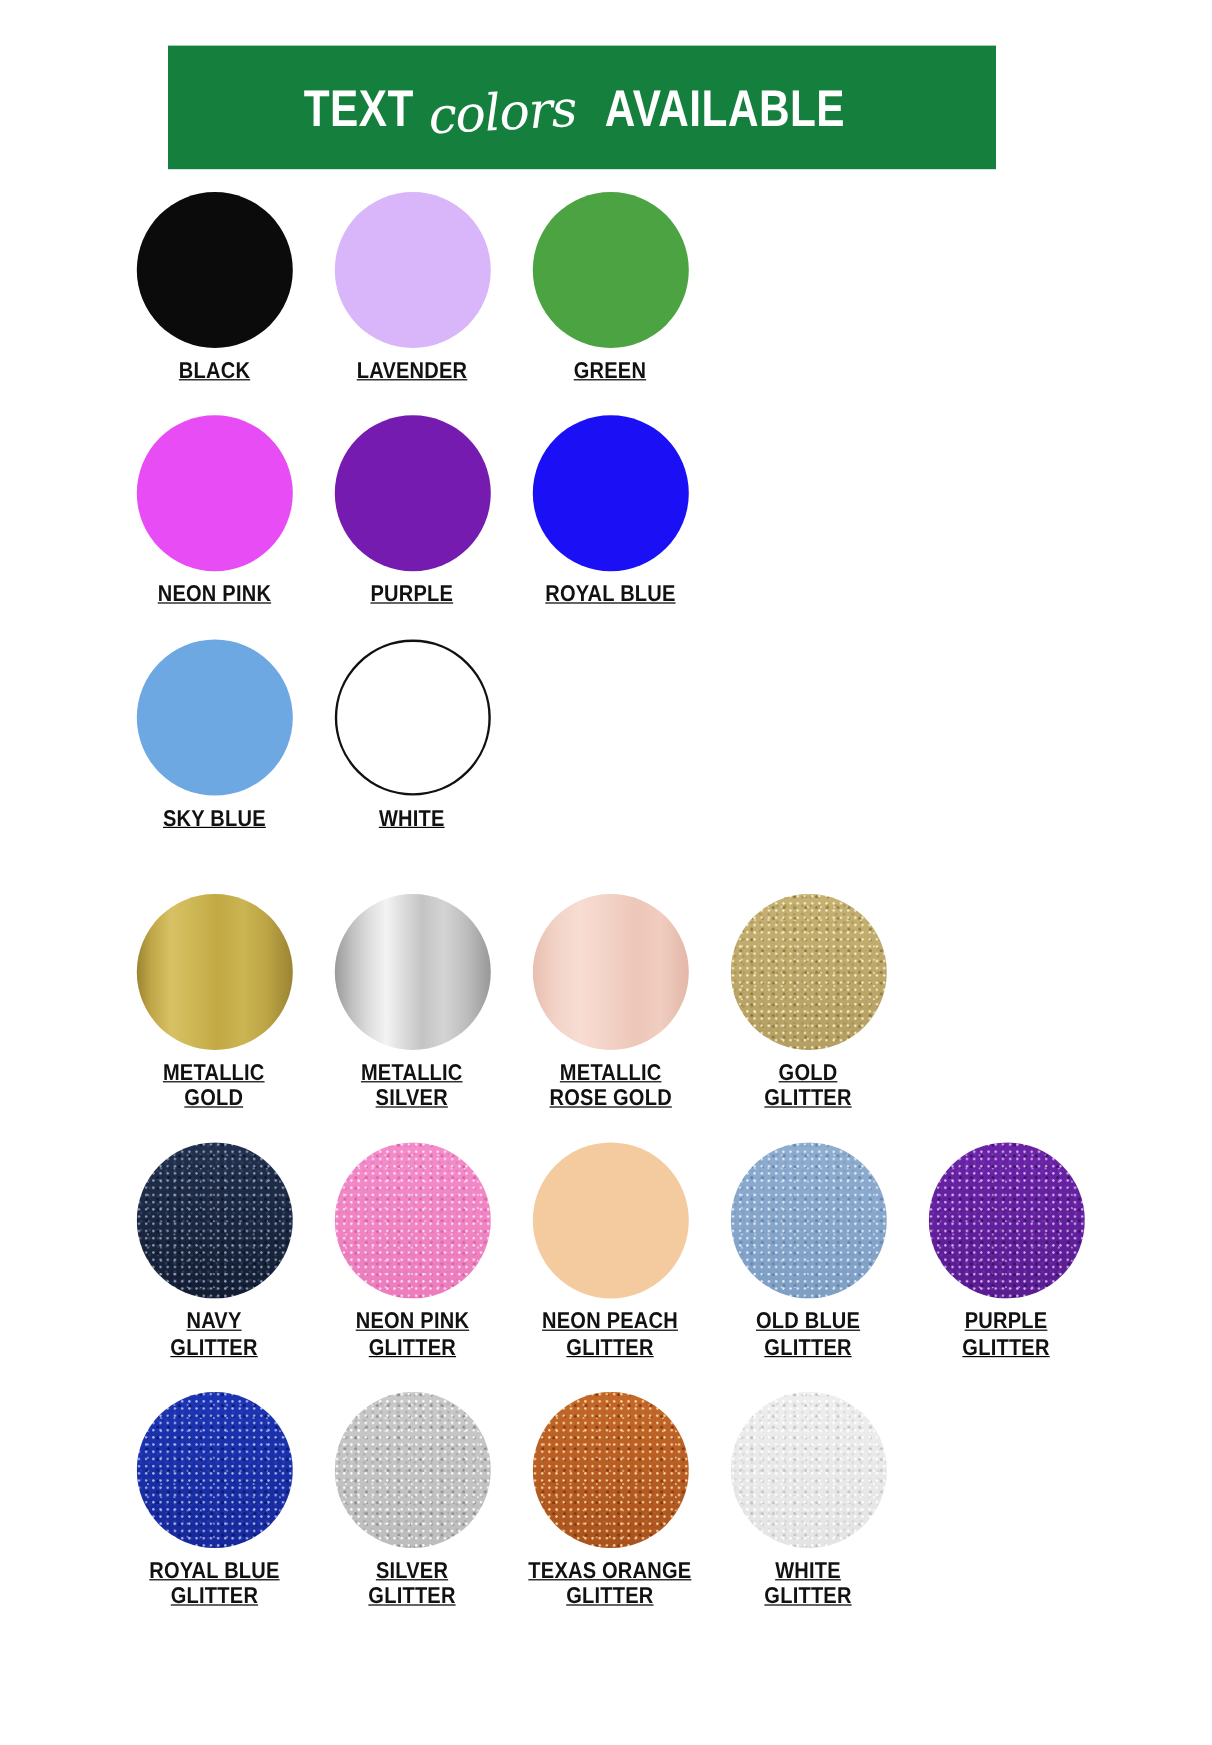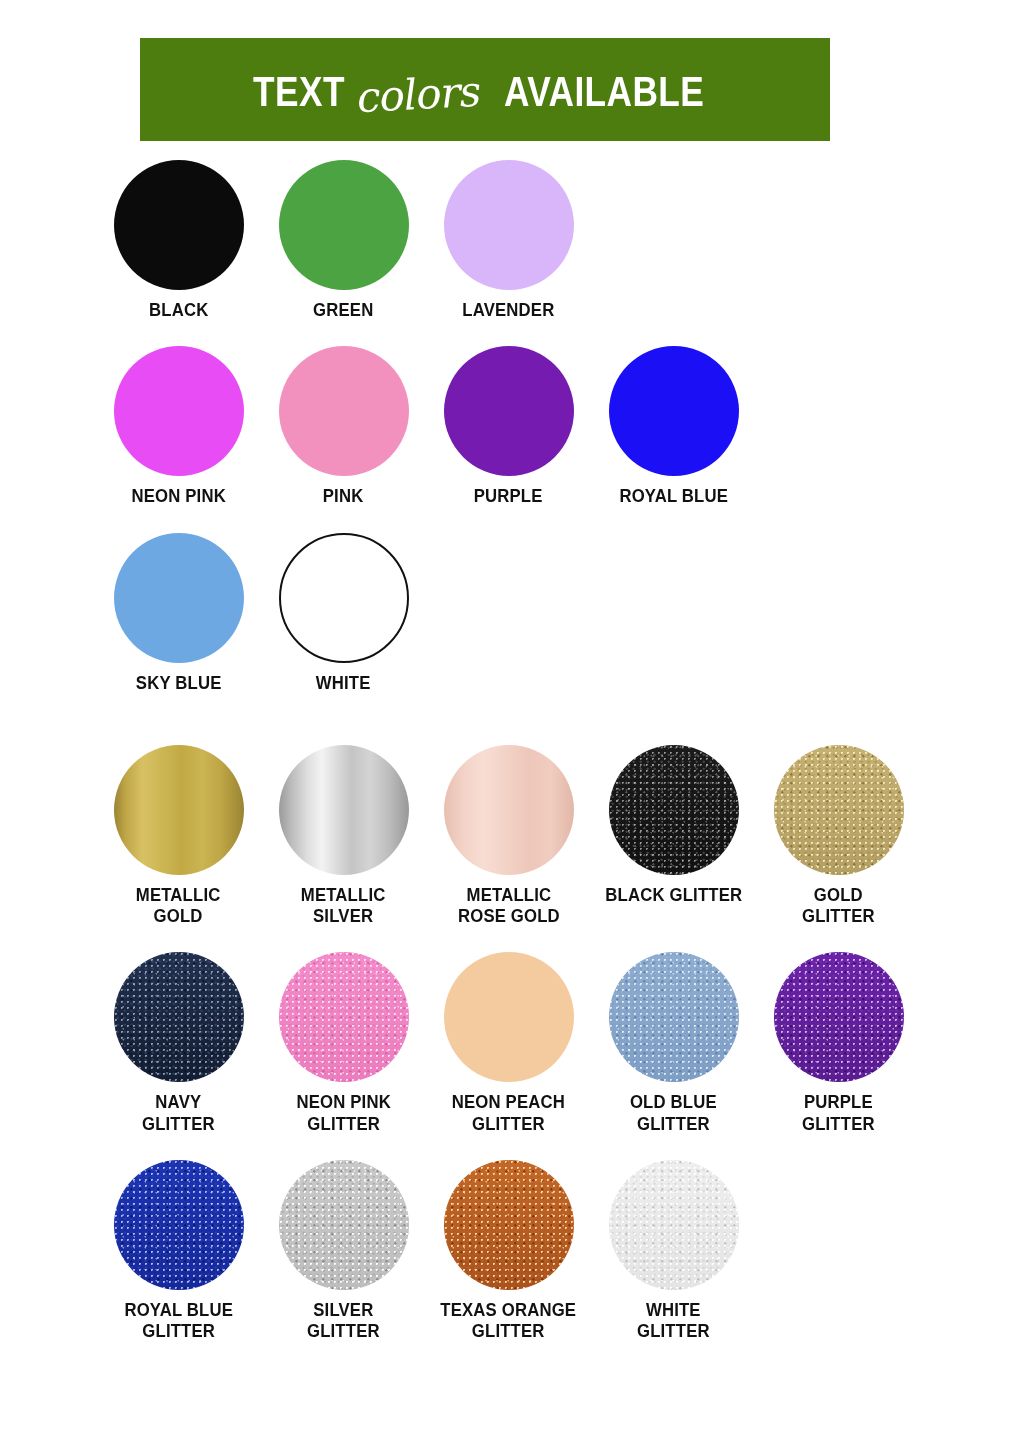--- a/index.html
+++ b/index.html
@@ -24,21 +24,21 @@
     box-sizing: border-box;
   }
 
   
   .header-banner {
     position: absolute;
     left: 140px;
     top: 38px;
     width: 690px;
     height: 103px;
-    background: #4d7c0f;
+    background: #15803d;
     display: flex;
     align-items: center;
     justify-content: center;
   }
   .header-title {
     display: flex;
     align-items: baseline;
     justify-content: center;
     white-space: nowrap;
     line-height: 1;
@@ -63,20 +63,21 @@
     padding: 0 2px;
     transform: translateY(3px) rotate(-3deg);
   }
 
   
   .rows {
     position: absolute;
     left: 0;
     top: 160px;
     width: 1010px;
+    text-decoration: underline;
   }
   .swatch-row {
     display: flex;
     justify-content: flex-start;
     padding-left: 96px;
     box-sizing: border-box;
   }
   .row-gap-sm { margin-bottom: 26px; }
   .row-gap-lg { margin-bottom: 52px; }
 
@@ -261,36 +262,32 @@
     </div>
   </div>
 
   <div class="rows" id="swatch-grid">
       <div class="swatch-row row-gap-sm">
         <div class="swatch-cell">
           <div class="swatch-disc" style="background: rgb(11, 11, 11);"></div>
           <div class="swatch-label">BLACK</div>
         </div>
         <div class="swatch-cell">
+          <div class="swatch-disc" style="background: rgb(217, 182, 250);"></div>
+          <div class="swatch-label">LAVENDER</div>
+        </div>
+        <div class="swatch-cell">
           <div class="swatch-disc" style="background: rgb(76, 163, 66);"></div>
           <div class="swatch-label">GREEN</div>
         </div>
-        <div class="swatch-cell">
-          <div class="swatch-disc" style="background: rgb(217, 182, 250);"></div>
-          <div class="swatch-label">LAVENDER</div>
-        </div>
       </div>
       <div class="swatch-row row-gap-sm">
         <div class="swatch-cell">
           <div class="swatch-disc" style="background: rgb(232, 77, 245);"></div>
           <div class="swatch-label">NEON PINK</div>
-        </div>
-        <div class="swatch-cell">
-          <div class="swatch-disc" style="background: rgb(242, 145, 190);"></div>
-          <div class="swatch-label">PINK</div>
         </div>
         <div class="swatch-cell">
           <div class="swatch-disc" style="background: rgb(118, 27, 175);"></div>
           <div class="swatch-label">PURPLE</div>
         </div>
         <div class="swatch-cell">
           <div class="swatch-disc" style="background: rgb(26, 15, 245);"></div>
           <div class="swatch-label">ROYAL BLUE</div>
         </div>
       </div>
@@ -314,24 +311,20 @@
           <div class="swatch-disc m-silver"></div>
           <div class="swatch-label">METALLIC
 SILVER</div>
         </div>
         <div class="swatch-cell">
           <div class="swatch-disc m-rosegold"></div>
           <div class="swatch-label">METALLIC
 ROSE GOLD</div>
         </div>
         <div class="swatch-cell">
-          <div class="swatch-disc glitter g-black" style="background-color: rgb(22, 22, 22);"></div>
-          <div class="swatch-label">BLACK GLITTER</div>
-        </div>
-        <div class="swatch-cell">
           <div class="swatch-disc glitter g-gold" style="background-color: rgb(188, 166, 105);"></div>
           <div class="swatch-label">GOLD
 GLITTER</div>
         </div>
       </div>
       <div class="swatch-row row-gap-sm">
         <div class="swatch-cell">
           <div class="swatch-disc glitter g-navy" style="background-color: rgb(28, 39, 64);"></div>
           <div class="swatch-label">NAVY
 GLITTER</div>

